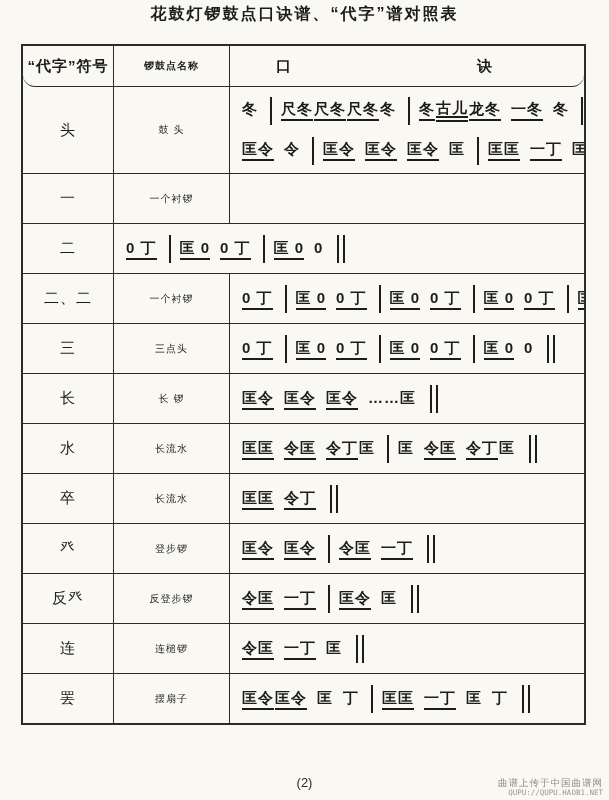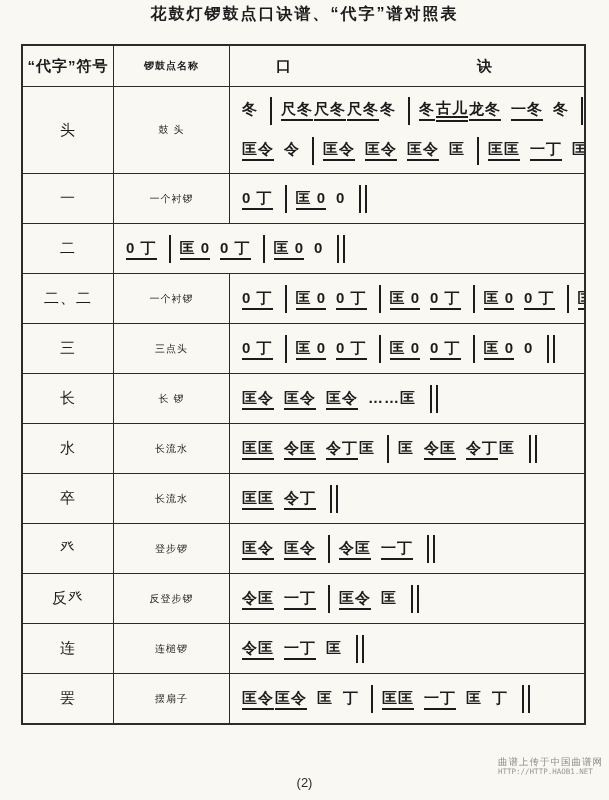--- a/index.html
+++ b/index.html
@@ -13,21 +13,21 @@
   .page-title {
     position:absolute; top:4px; left:0; right:0;
     text-align:center; font-weight:bold; font-size:16px; letter-spacing:2px;
   }
   .ctable {
     position:absolute; left:21px; top:44px; width:561px;
     border:2px solid #2b2b2b; background:transparent;
   }
   .trow { display:flex; border-bottom:1px solid #2b2b2b; min-height:49px; }
   .trow:last-child { border-bottom:none; }
-  .thead { min-height:40px; }
+  .thead { min-height:40px;border-radius:12px; }
   .cell { display:flex; align-items:center; }
   .c-sym {
     width:90px; border-right:1px solid #2b2b2b;
     justify-content:center; font-size:15px; letter-spacing:1px; text-align:center;
   }
   .c-name {
     width:115px; border-right:1px solid #2b2b2b;
     justify-content:center; font-size:10px; letter-spacing:1px; text-align:center;
   }
   .c-oral {
@@ -54,22 +54,22 @@
   .dbar {
     display:inline-block; width:4px; height:28px;
     border-left:2px solid #1c1c1c; border-right:2px solid #1c1c1c;
     margin:0 6px 0 4px; vertical-align:middle;
   }
   .page-num {
     position:absolute; top:775px; left:0; right:0;
     text-align:center; font-size:13px; color:#2a2a2a;
   }
   .credit {
-    position:absolute; top:756px; right:6px;
-    text-align:left; line-height:1.2;
+    position:absolute; top:777px; right:6px;
+    text-align:right; line-height:1.2;
   }
   .credit-site { font-size:9.5px; color:#8f8c86; letter-spacing:1px; }
   .credit-url  { font-size:7.5px; color:#9a978f; font-family:"DejaVu Sans Mono",monospace; }
 </style>
 </head>
 <body>
 
 <div class="page-title">花鼓灯锣鼓点口诀谱、“代字”谱对照表</div>
 
 <div class="ctable">
@@ -86,23 +86,20 @@
         <div class="cell c-sym">头</div>
         <div class="cell c-name">鼓  头</div>
         <div class="cell c-oral">
           <div class="nline"><span class="tok">冬</span><span class="bar"></span><span class="tok u1 j">尺冬</span><span class="tok u1 j">尺冬</span><span class="tok u1 j">尺冬</span><span class="tok">冬</span><span class="bar"></span><span class="tok u1 j">冬</span><span class="tok u2 j">古儿</span><span class="tok u1">龙冬</span><span class="tok u1">一冬</span><span class="tok">冬</span><span class="bar"></span></div>
           <div class="nline"><span class="tok u1">匡令</span><span class="tok">令</span><span class="bar"></span><span class="tok u1">匡令</span><span class="tok u1">匡令</span><span class="tok u1">匡令</span><span class="tok">匡</span><span class="bar"></span><span class="tok u1">匡匡</span><span class="tok u1">一丁</span><span class="tok">匡</span></div>
         </div>
       </div>
       <div class="trow">
         <div class="cell c-sym">一</div>
         <div class="cell c-name">一个衬锣</div>
-        <div class="cell c-oral">
-          <div class="nline"><span class="tok u1">0 丁</span><span class="bar"></span><span class="tok u1">匡 0</span><span class="tok">0</span><span class="dbar"></span></div>
-        </div>
       </div>
       <div class="trow">
         <div class="cell c-sym">二</div>
         <div class="cell c-oral">
           <div class="nline"><span class="tok u1">0 丁</span><span class="bar"></span><span class="tok u1">匡 0</span><span class="tok u1">0 丁</span><span class="bar"></span><span class="tok u1">匡 0</span><span class="tok">0</span><span class="dbar"></span></div>
         </div>
       </div>
       <div class="trow">
         <div class="cell c-sym">二、二</div>
         <div class="cell c-name">一个衬锣</div>
@@ -165,14 +162,14 @@
         <div class="cell c-oral">
           <div class="nline"><span class="tok u1 j">匡令</span><span class="tok u1">匡令</span><span class="tok">匡</span><span class="tok">丁</span><span class="bar"></span><span class="tok u1">匡匡</span><span class="tok u1">一丁</span><span class="tok">匡</span><span class="tok">丁</span><span class="dbar"></span></div>
         </div>
       </div>
     </div>
 </div>
 
 <div class="page-num">(2)</div>
 <div class="credit">
   <div class="credit-site">曲谱上传于中国曲谱网</div>
-  <div class="credit-url">HTTP://HTTP.HAOB1.NET</div>
+  <div class="credit-url">QUPU://QUPU.HAOB1.NET</div>
 </div>
 
 </body></html>

